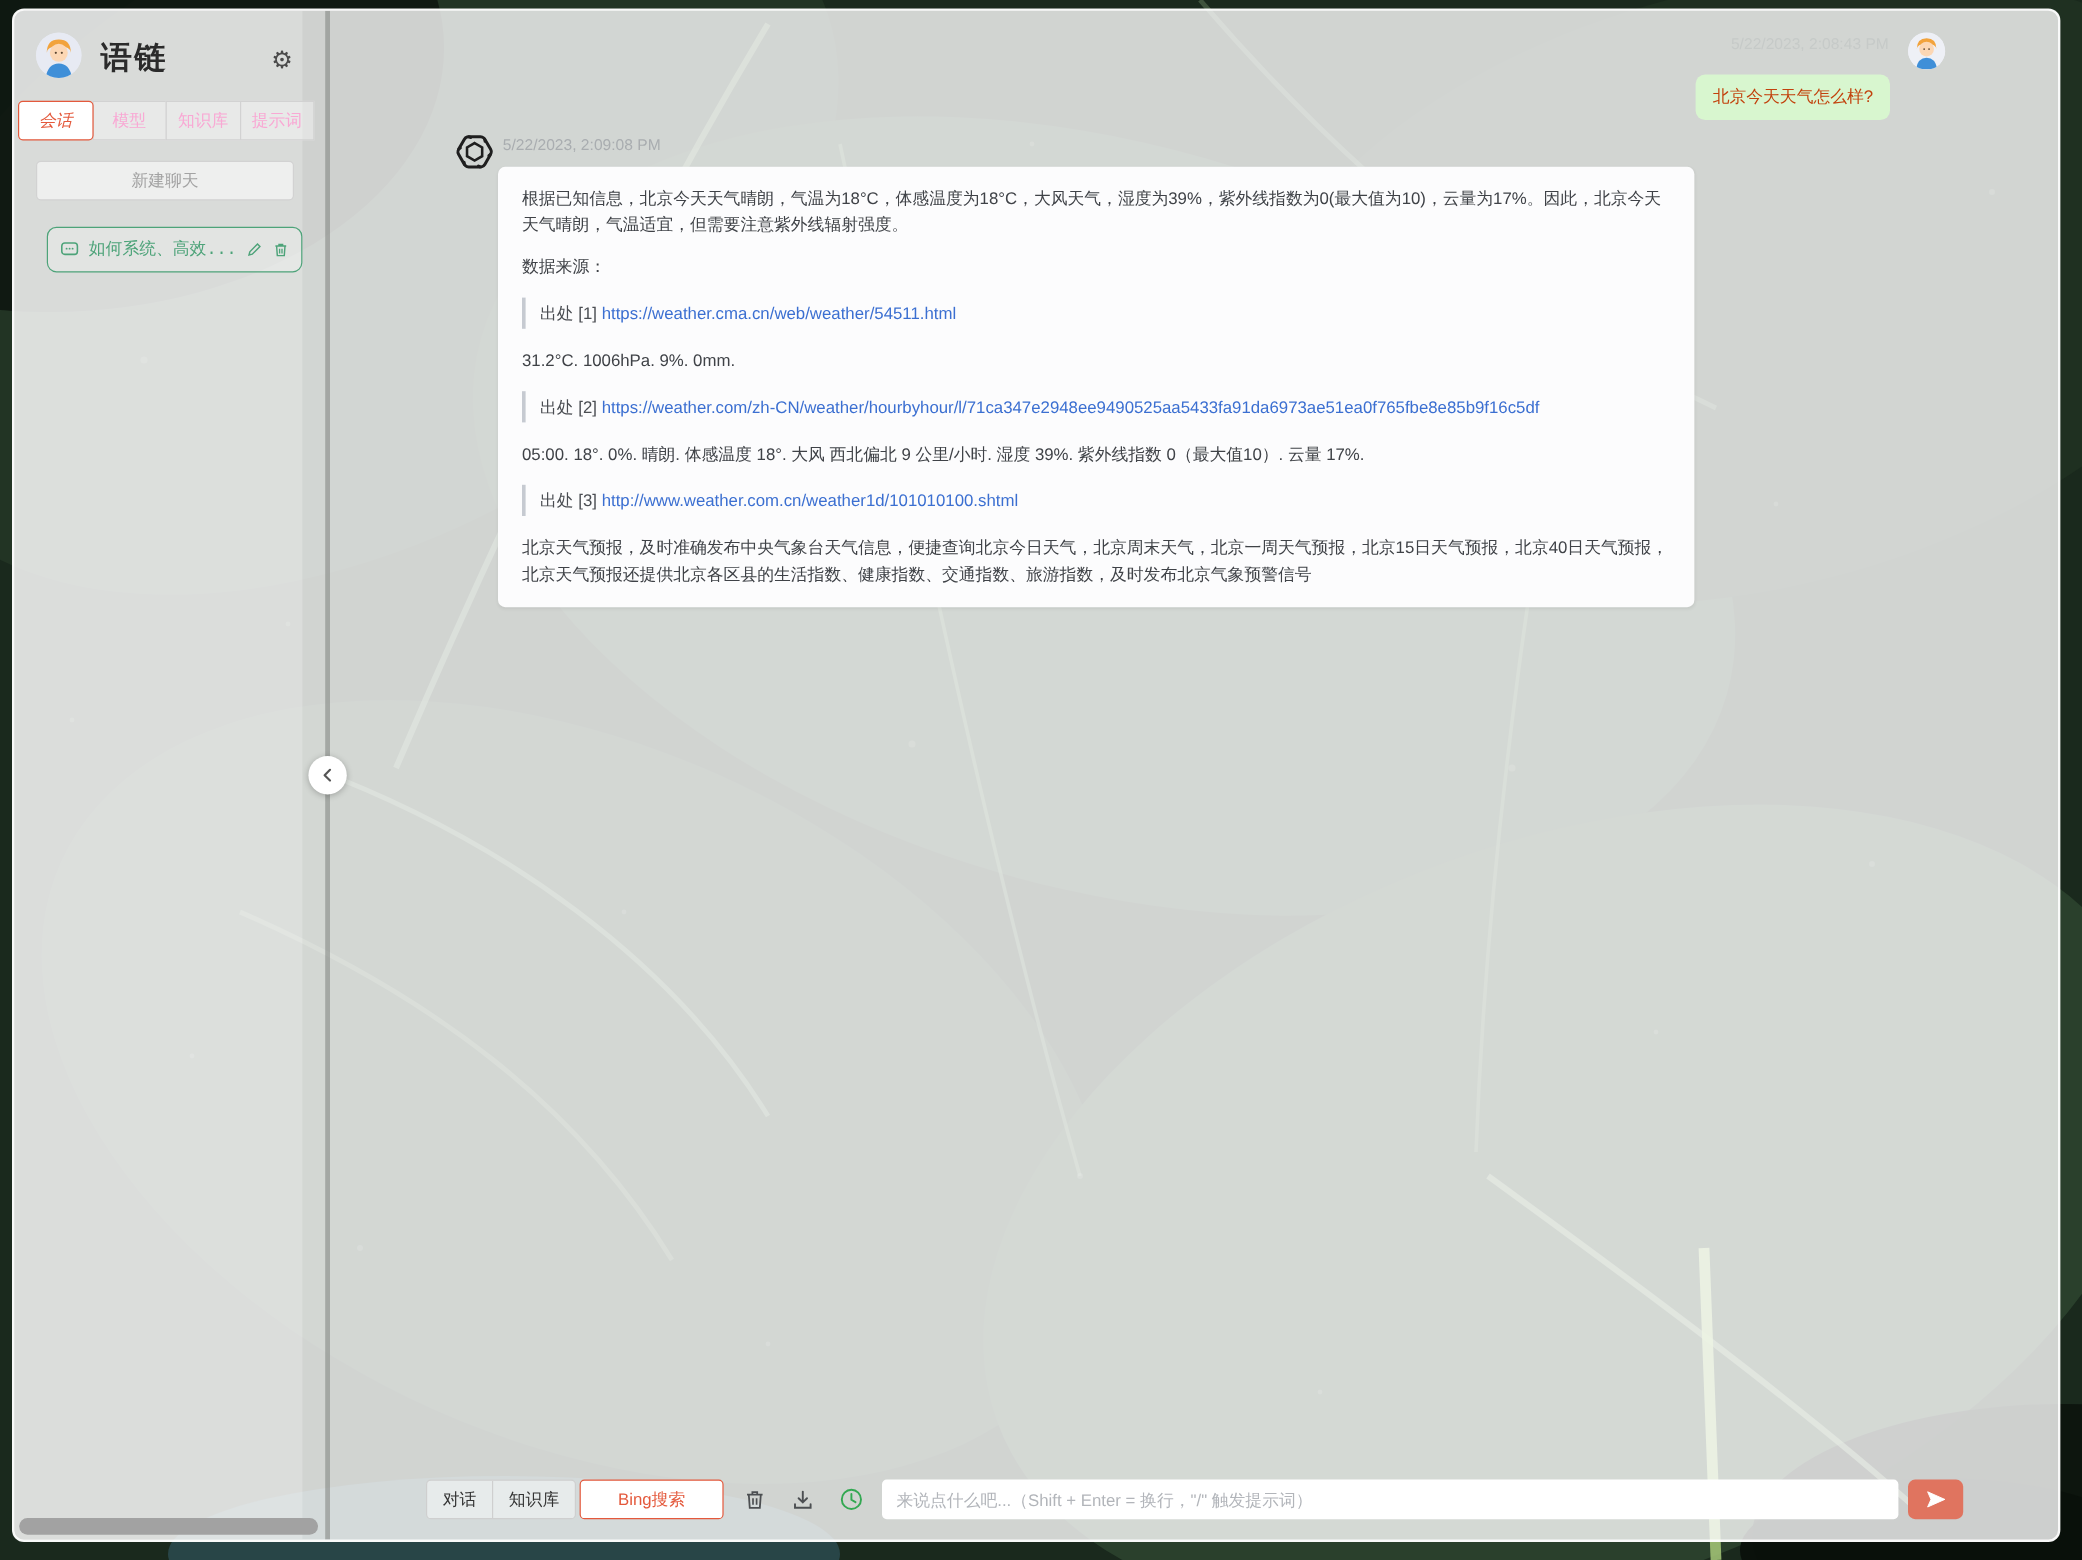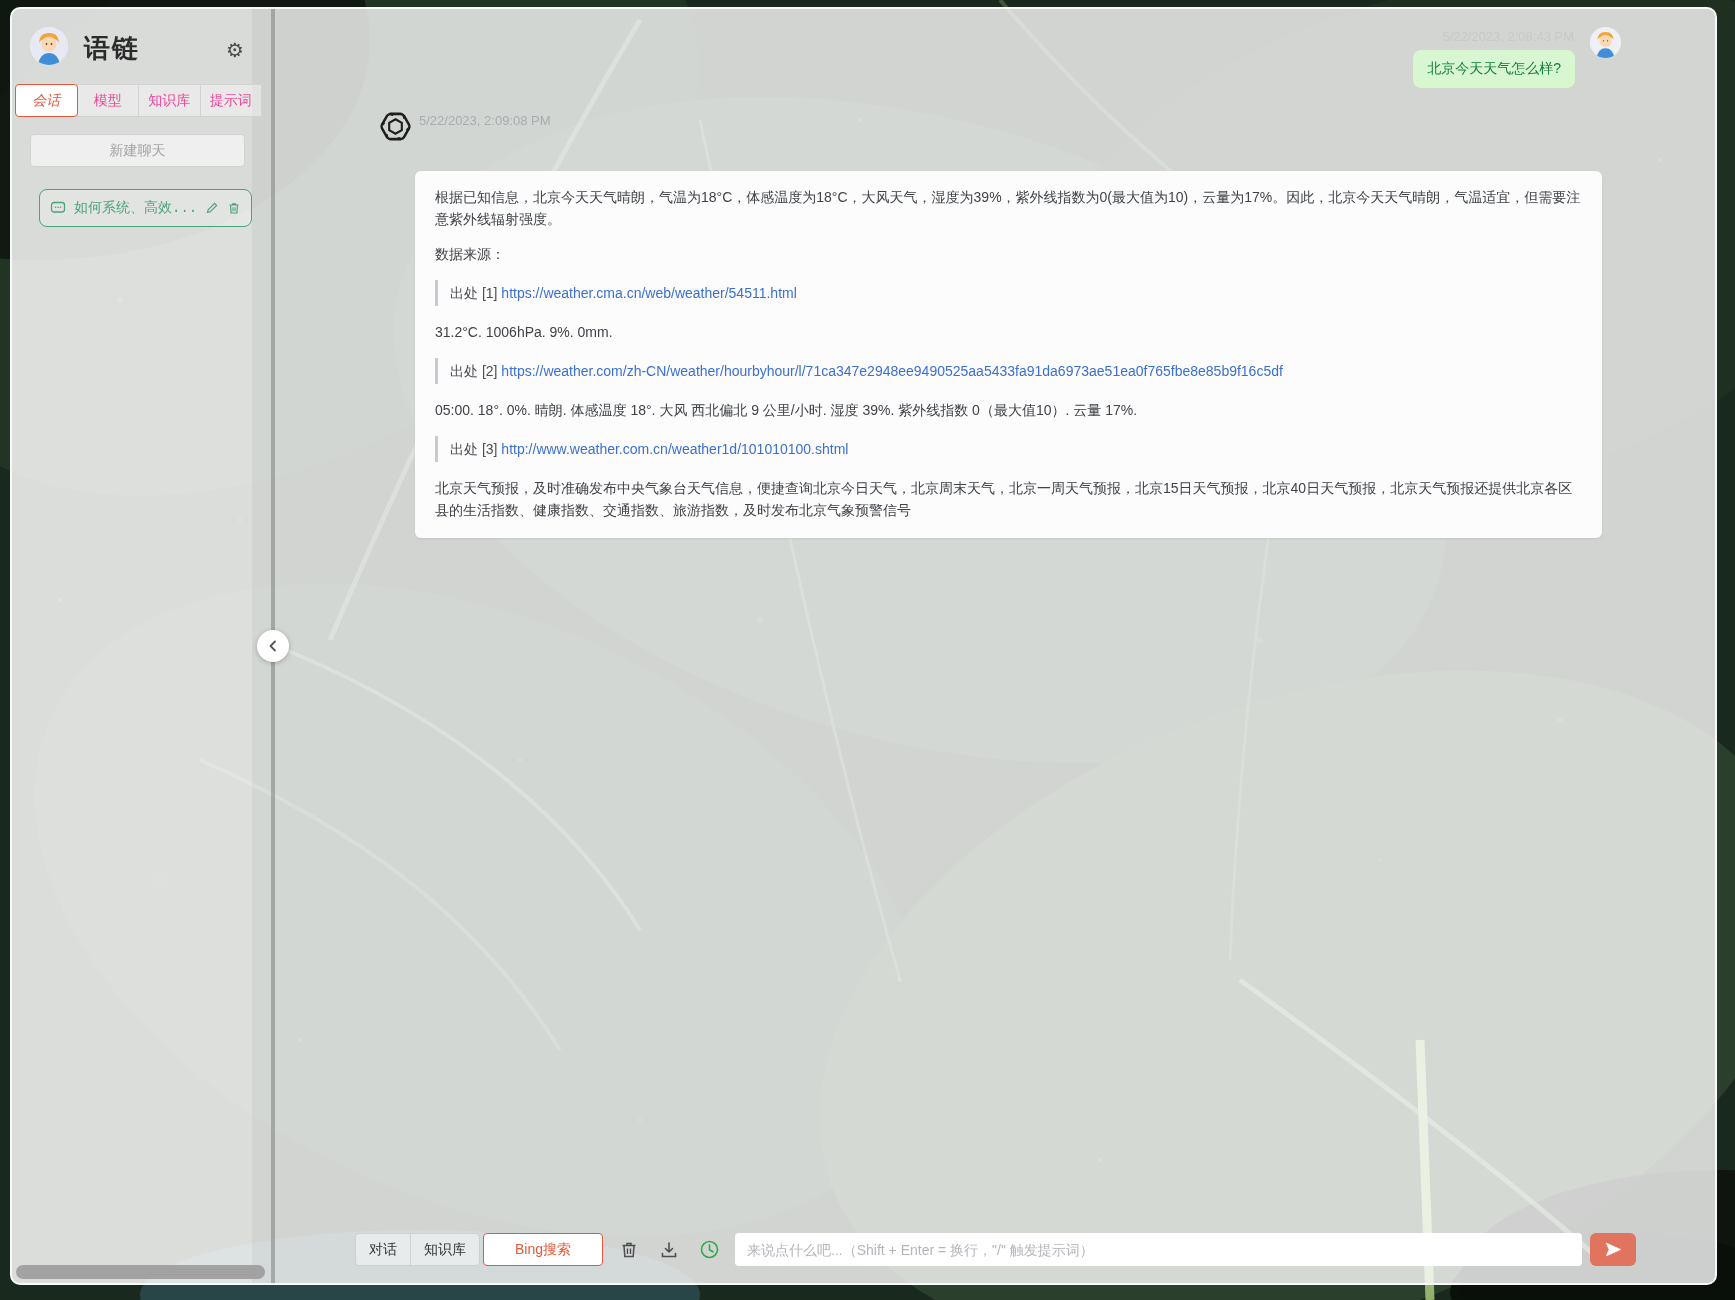--- a/index.html
+++ b/index.html
@@ -18,21 +18,21 @@
     border-radius:10px;box-sizing:border-box;overflow:hidden;
   }
 
   
   .sidebar{position:absolute;left:0;top:0;width:240px;height:100%;background:rgba(255,255,255,0.22);}
   .side-avatar{position:absolute;left:18px;top:18px;width:38px;height:38px;border-radius:50%;overflow:hidden;background:#e7eaf3;}
   .app-title{position:absolute;left:72px;top:22px;font-size:26px;font-weight:bold;color:#2b2b2b;letter-spacing:2px;}
   .gear-btn{position:absolute;left:208px;top:26px;width:30px;height:30px;display:flex;align-items:center;justify-content:center;
     font-size:20px;color:#4a4a4a;cursor:pointer;}
   .tabs{position:absolute;left:3px;top:75px;width:247px;height:33px;display:flex;}
-  .tab{flex:1;display:flex;align-items:center;justify-content:center;font-size:14px;color:#ec4899;
+  .tab{flex:1;display:flex;align-items:center;justify-content:center;font-size:14px;color:#f9a8d4;
     background:rgba(255,255,255,0.40);border:1px solid #d2d2d2;margin-left:-1px;box-sizing:border-box;cursor:pointer;}
   .tab:first-child{margin-left:0;font-style:italic;}
   .tab.active{background:#fff;border:1px solid var(--accent_red);color:var(--accent_red);border-radius:4px;z-index:2;}
   .new-chat{position:absolute;left:18px;top:125px;width:215px;height:33px;box-sizing:border-box;
     background:rgba(255,255,255,0.55);border:1px solid #d2d2d2;border-radius:4px;
     display:flex;align-items:center;justify-content:center;font-size:14px;color:#a3a3a3;cursor:pointer;}
   .chat-item{position:absolute;left:27px;top:180px;width:213px;height:38px;box-sizing:border-box;
     border:1px solid var(--accent_green);border-radius:8px;background:rgba(255,255,255,0.25);
     display:flex;align-items:center;gap:8px;padding:0 10px;cursor:pointer;}
   .chat-item .title{font-size:14px;color:var(--accent_green);flex:1;white-space:nowrap;overflow:hidden;font-family:Liberation Mono, monospace;}
@@ -41,27 +41,27 @@
   .side-hscroll{position:absolute;left:4px;top:1256px;width:249px;height:14px;border-radius:7px;background:#a2a2a2;cursor:pointer;}
 
   
   .divider{position:absolute;left:259px;top:0;width:4px;height:100%;background:rgba(125,130,125,0.55);}
   .collapse-btn{position:absolute;left:245px;top:621px;width:32px;height:32px;border-radius:50%;background:#fff;
     box-shadow:0 1px 5px rgba(0,0,0,0.25);display:flex;align-items:center;justify-content:center;cursor:pointer;z-index:3;}
 
   
   .user-ts{position:absolute;top:20px;right:141px;font-size:13px;color:#c6cac8;}
   .user-avatar{position:absolute;left:1578px;top:18px;width:31px;height:31px;border-radius:50%;overflow:hidden;background:#eef0f6;}
-  .user-bubble{position:absolute;top:41px;right:140px;background:var(--user_bubble_green);
-    border-radius:8px;padding:10px 14px;font-size:14px;color:#15803d;}
+  .user-bubble{position:absolute;top:53px;right:140px;background:var(--user_bubble_green);
+    border-radius:8px;padding:10px 14px;font-size:14px;color:#c2410c;}
   .ai-avatar{position:absolute;left:367px;top:101px;width:33px;height:33px;}
   .ai-ts{position:absolute;left:407px;top:104px;font-size:13px;color:#a9adb0;}
-  .ai-bubble{position:absolute;left:403px;top:130px;width:1187px;box-sizing:border-box;
+  .ai-bubble{position:absolute;left:403px;top:130px;width:997px;box-sizing:border-box;
     background:#fcfcfd;border-radius:6px;padding:15px 20px 17px 20px;
-    box-shadow:0 1px 3px rgba(0,0,0,0.07);font-size:14px;color:#3f4247;line-height:22px;margin-top:32px;}
+    box-shadow:0 1px 3px rgba(0,0,0,0.07);font-size:14px;color:#3f4247;line-height:22px;}
   .ai-bubble p{margin:0 0 13px 0;}
   .ai-bubble p:last-child{margin-bottom:0;}
   .ai-bubble blockquote{margin:15px 0;padding:2px 0 2px 12px;border-left:3px solid #c6cad1;color:#4a4d52;}
   .ai-bubble a{color:var(--link_blue);text-decoration:none;}
 
   
   .composer{position:absolute;left:343px;top:1224px;width:1281px;height:33px;display:flex;align-items:stretch;}
   .mode-group{display:flex;border:1px solid #cfcfcf;border-radius:4px;background:rgba(255,255,255,0.45);overflow:hidden;}
   .mode-btn{display:flex;align-items:center;justify-content:center;font-size:14px;color:#333;padding:0 13px;cursor:pointer;}
   .mode-btn + .mode-btn{border-left:1px solid #cfcfcf;}

